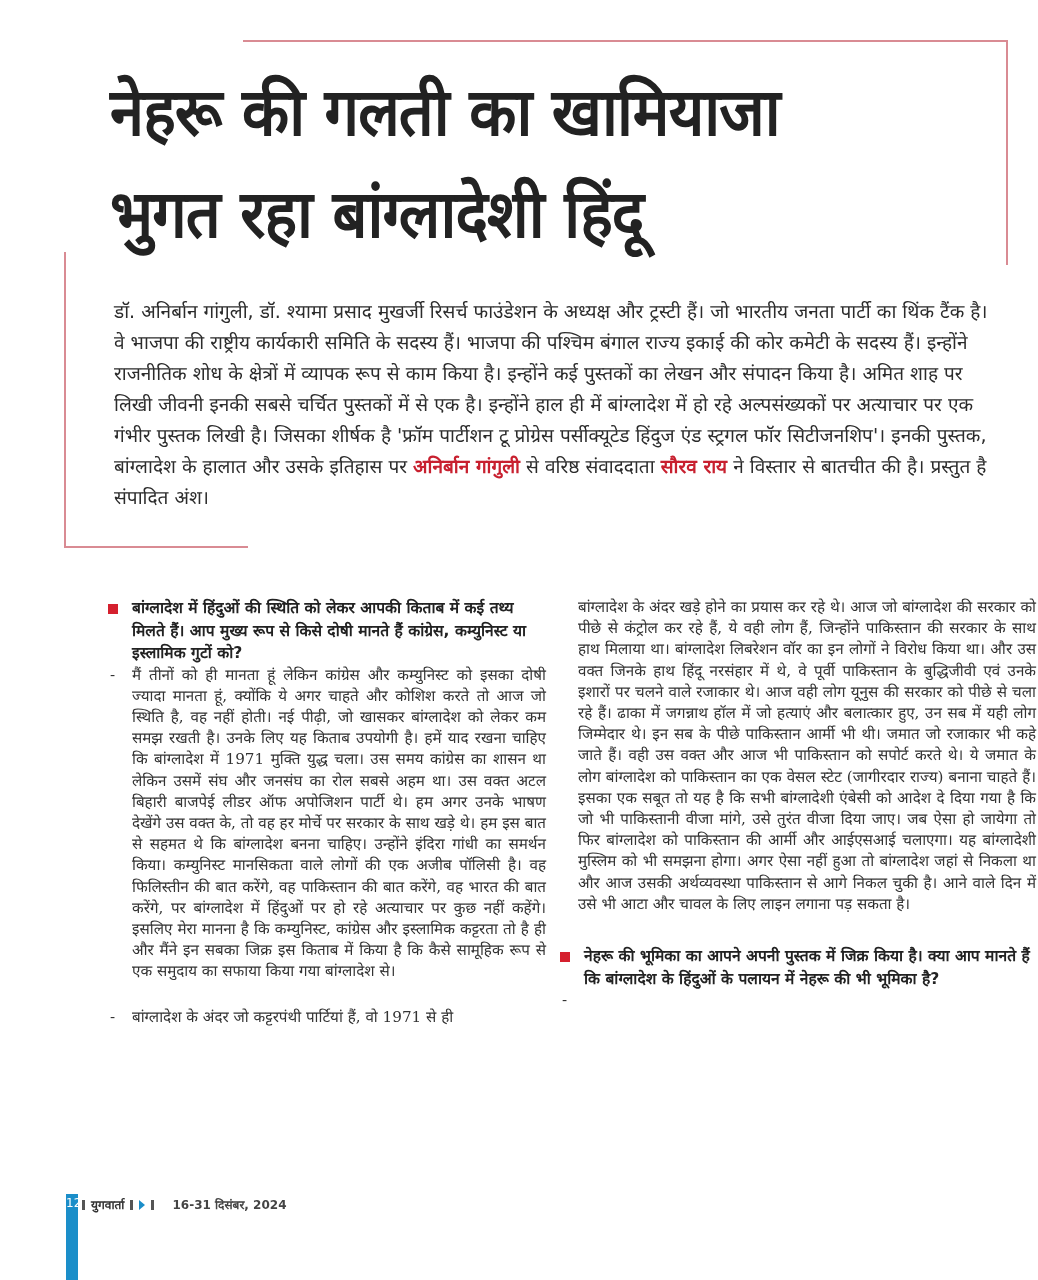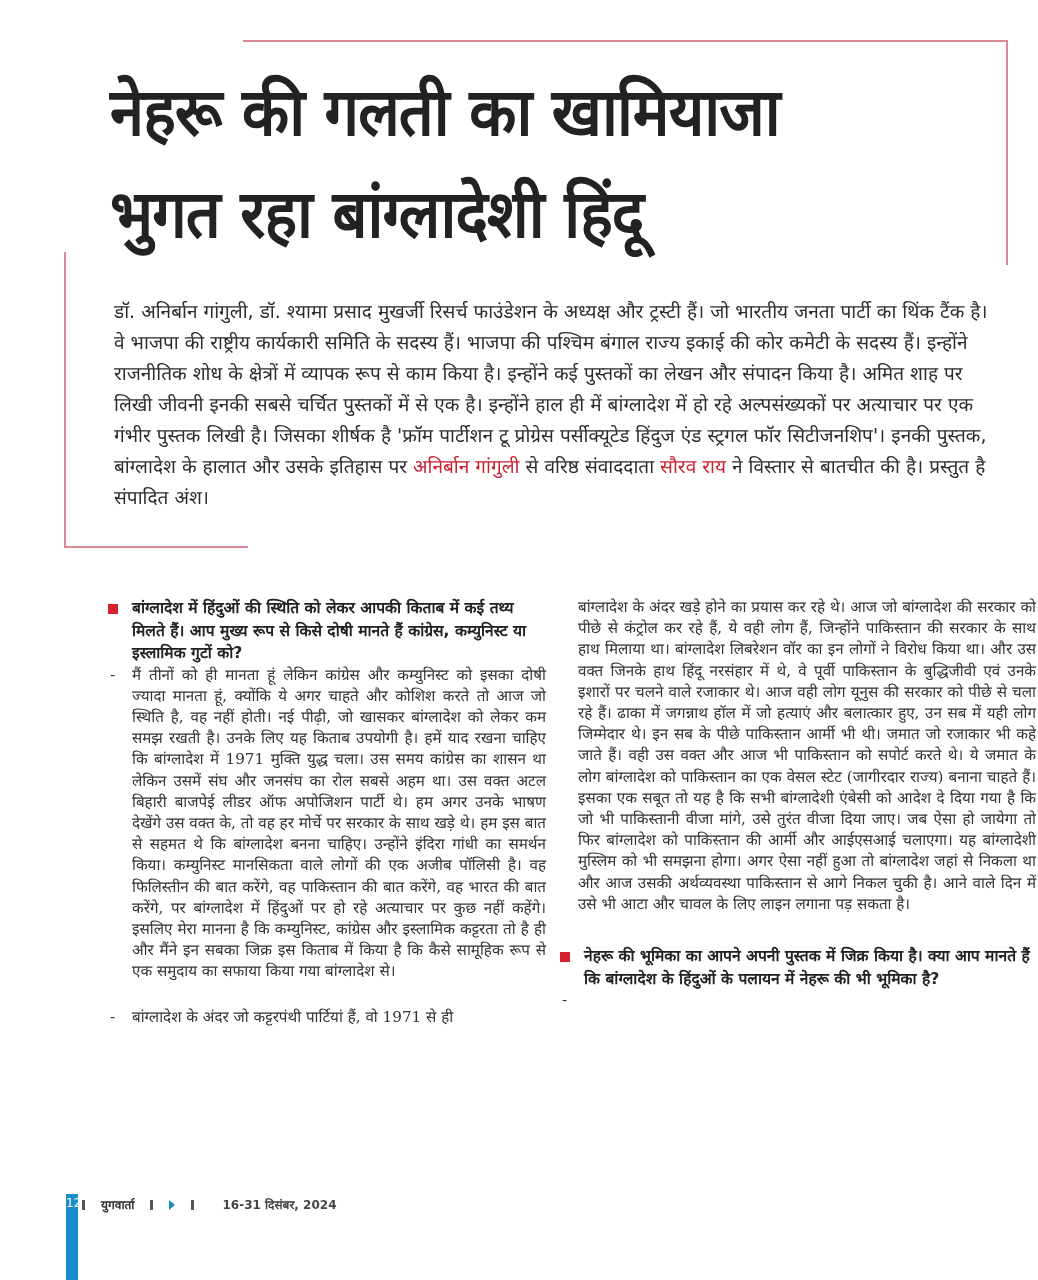--- a/index.html
+++ b/index.html
@@ -5,37 +5,37 @@
   html, body { margin:0; padding:0; background:#ffffff; }
   body { width:1038px; height:1280px; position:relative; overflow:hidden; color:#2a2a2a; font-family:"DejaVu Sans", sans-serif; }
   .frame-top { position:absolute; left:243px; top:40px; width:765px; height:2px; background:#d98b93; }
   .frame-right { position:absolute; left:1006px; top:40px; width:2px; height:225px; background:#d98b93; }
   .frame-left { position:absolute; left:64px; top:252px; width:2px; height:296px; background:#d98b93; }
   .frame-bottom { position:absolute; left:64px; top:546px; width:184px; height:2px; background:#d98b93; }
 
   .headline { position:absolute; left:110px; top:62px; width:880px; margin:0; font-family:"DejaVu Sans", sans-serif; font-weight:bold; font-size:66px; line-height:102px; color:#222; letter-spacing:-1px; transform:scaleX(0.93); transform-origin:left top; }
 
   .intro { position:absolute; left:114px; top:296px; width:880px; margin:0; font-family:"DejaVu Sans", sans-serif; font-size:19px; line-height:31px; color:#2b2b2b; }
-  .intro .red { color:#c8202f; font-weight:normal; }
+  .intro .red { color:#c8202f; font-weight:bold; }
 
   .col { position:absolute; top:597px; font-family:"DejaVu Serif", serif; font-size:15.2px; line-height:21.2px; color:#333;margin-left:44px; }
   .col-left { left:62px; width:440px; }
   .col-right { left:514px; width:478px; }
 
   .q { position:relative; padding-left:26px; font-family:"DejaVu Sans", sans-serif; font-weight:bold; font-size:15.6px; line-height:22.5px; color:#222; margin:0; }
   .q .bullet { position:absolute; left:2px; top:7px; width:10px; height:10px; background:#d5202e; }
   .a { position:relative; padding-left:26px; margin:0; text-align:justify; }
   .a .dash { position:absolute; left:4px; top:0; }
   .cont { padding-left:20px; margin:0; text-align:justify; }
   .gap { height:24px; }
   .gap2 { height:30px; }
 
   .footer-bar { position:absolute; left:66px; top:1194px; width:12px; height:86px; background:#1b8ec9; }
   .footer-page { position:absolute; left:66px; top:1196px; width:16px; font-family:"DejaVu Sans", sans-serif; font-size:12px; color:#fff; }
-  .footer { position:absolute; left:82px; top:1196px; font-family:"DejaVu Sans", sans-serif; font-size:12px; color:#333; display:flex; align-items:center; gap:16px; }
+  .footer { position:absolute; left:82px; top:1196px; font-family:"DejaVu Sans", sans-serif; font-size:12px; color:#333; display:flex; align-items:center; gap:6px; }
   .footer .pipe { display:inline-block; width:3px; height:10px; background:#555; }
   .footer .tri { display:inline-block; width:0; height:0; border-top:5px solid transparent; border-bottom:5px solid transparent; border-left:6px solid #1b8ec9; }
   .footer .mag { font-weight:bold; }
   .footer .date { margin-left:12px; font-weight:bold; color:#444; }
 </style>
 </head>
 <body>
 
 <div class="frame-top"></div>
 <div class="frame-right"></div>

